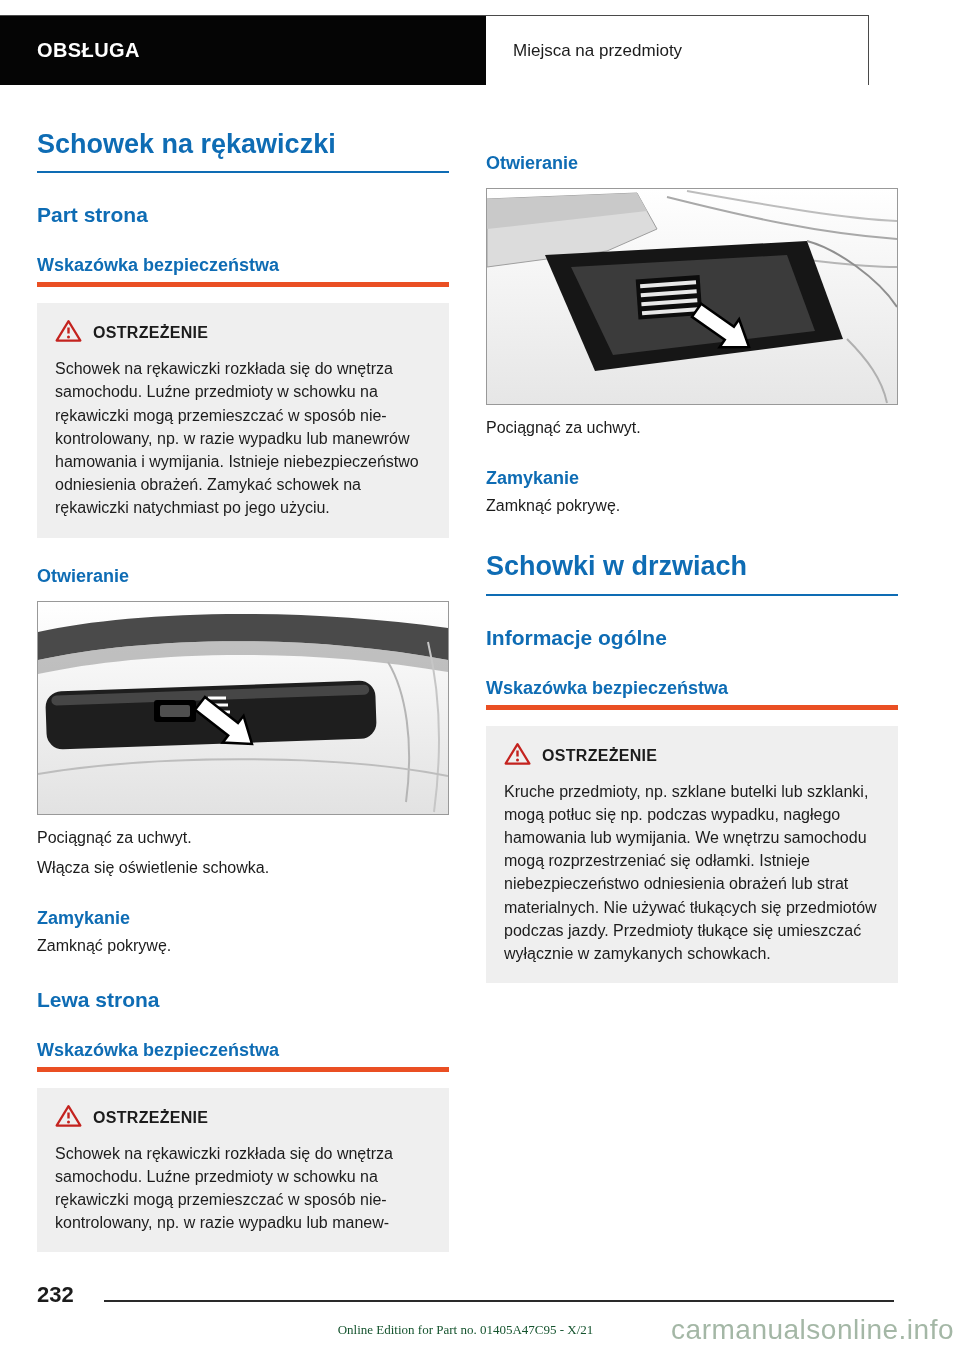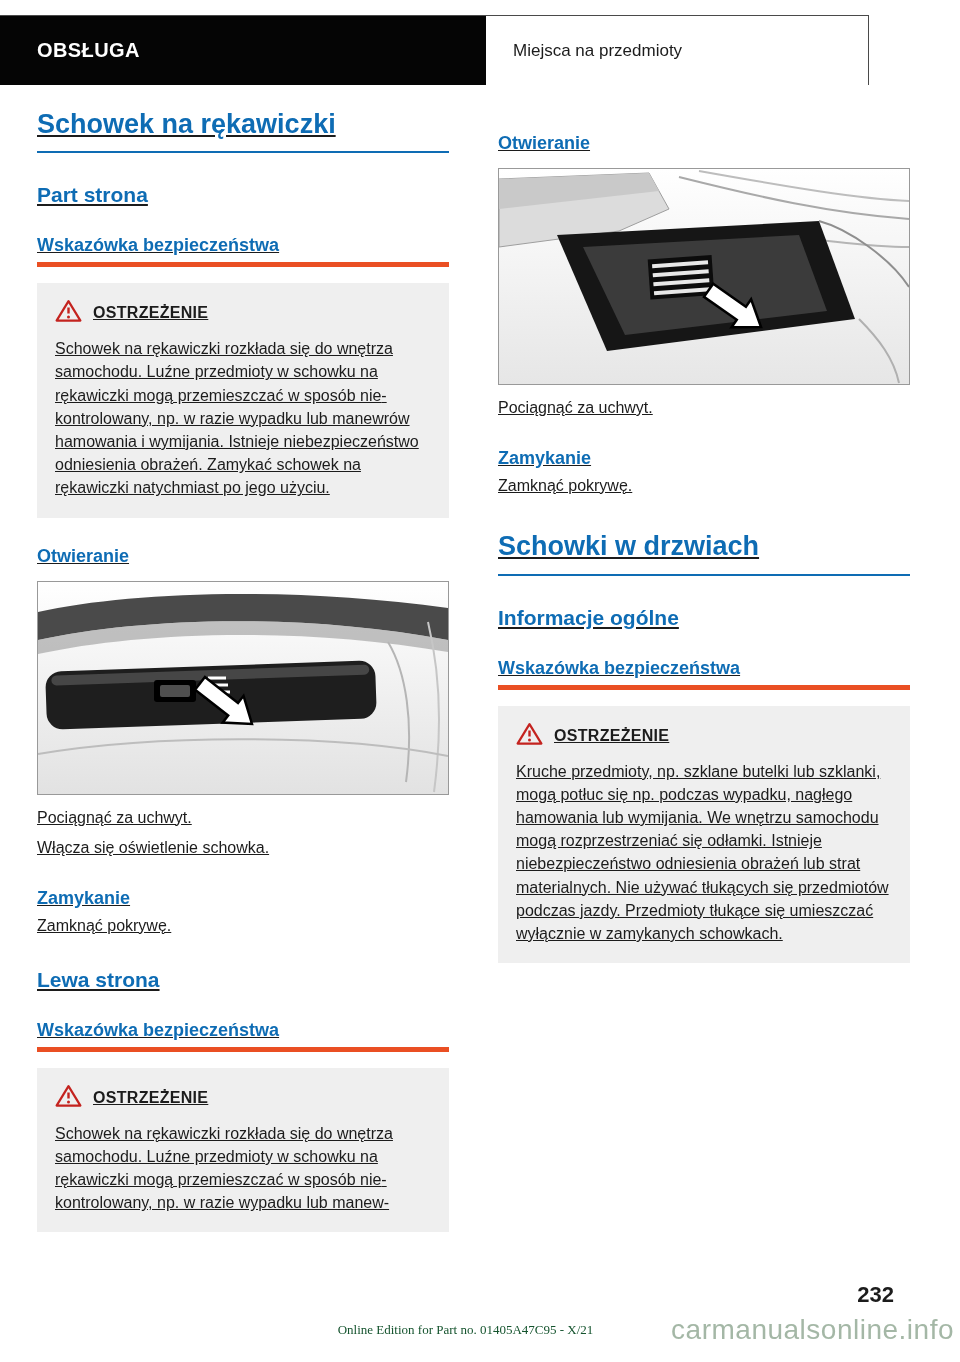--- a/index.html
+++ b/index.html
@@ -19,42 +19,42 @@
   .header-wrap{
     margin-top:15px;width:869px;height:70px;display:flex;
     border-top:1px solid #4a4a4a;border-right:1px solid #4a4a4a;
   }
   .chapter-tab{
     width:486px;background:#050505;color:#fff;display:flex;align-items:center;
     padding-left:37px;font-size:20px;font-weight:bold;letter-spacing:.4px;
   }
   .section-title{flex:1;display:flex;align-items:center;padding-left:27px;font-size:17px;}
   
-  .columns{display:flex;margin:20px 0 0 37px;width:857px;gap:49px;text-decoration:underline;}
+  .columns{display:flex;margin:40px 0 0 37px;width:857px;gap:37px;}
   .col{width:412px;}
   h1.doc{
     color:var(--blue);font-size:27px;line-height:1.12;font-weight:bold;
     margin:4px 0 0;padding-bottom:12px;border-bottom:2px solid var(--blue);
   }
   h1.doc.later{margin-top:34px;}
   h2.doc{color:var(--blue);font-size:21px;font-weight:bold;margin:30px 0 8px;}
   h3.doc{color:var(--blue);font-size:18px;font-weight:bold;margin:28px 0 6px;}
   .orange-rule{height:5px;background:var(--orange);margin:4px 0 16px;}
   p.doc{font-size:16px;line-height:1.42;margin:2px 0 8px;hyphens:manual;}
   
   .warning{background:var(--warn-bg);padding:16px 18px 18px;margin:2px 0 8px;}
   .warn-head{display:flex;align-items:center;gap:11px;}
   .warn-title{font-weight:bold;font-size:16px;letter-spacing:.3px;}
   .warn-body{font-size:16px;line-height:1.45;margin:10px 0 0;hyphens:manual;}
   .warning.continuation{margin-top:0;}
   .warning.continuation .warn-body{margin-top:0;}
   
   .figure{border:1px solid #999;margin:14px 0 12px;line-height:0;background:#f6f6f6;}
   
-  .pagefoot{position:absolute;left:37px;top:1284px;width:857px;display:flex;align-items:flex-end;gap:30px;flex-direction:column;}
+  .pagefoot{position:absolute;left:37px;top:1284px;width:857px;display:flex;align-items:flex-end;gap:30px;}
   .page-number{font-size:22px;font-weight:bold;line-height:1;}
   .foot-rule{flex:1;border-bottom:2px solid #2a2a2a;margin-bottom:4px;}
   .edition-note{position:absolute;left:37px;top:1322px;width:857px;text-align:center;font-size:13px;color:#14532d;font-family:Liberation Serif, serif;}
   .watermark{
     position:absolute;right:6px;top:1314px;font-size:28px;letter-spacing:.5px;
     color:#8ea690;opacity:.8;
   }
 </style>
 </head>
 <body>

